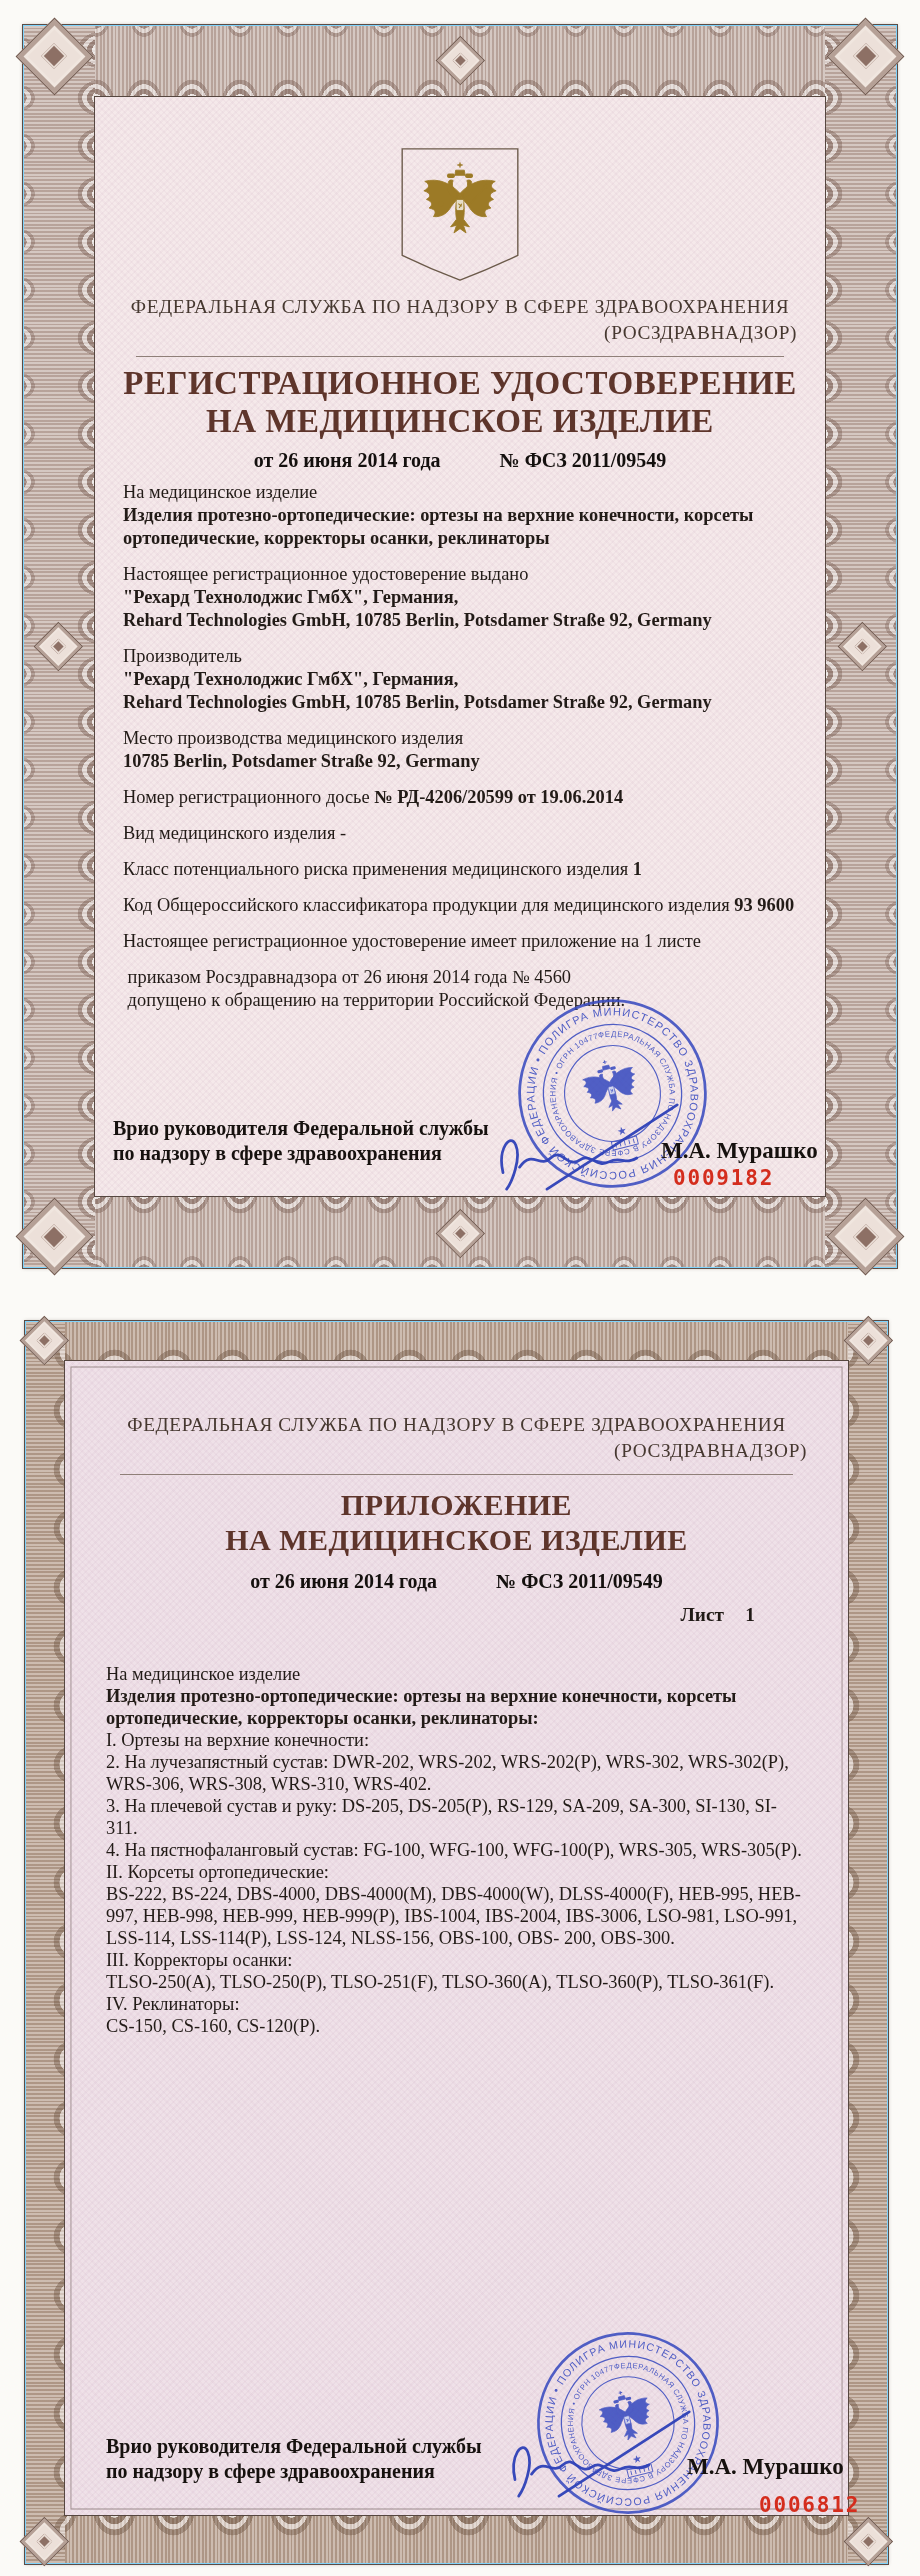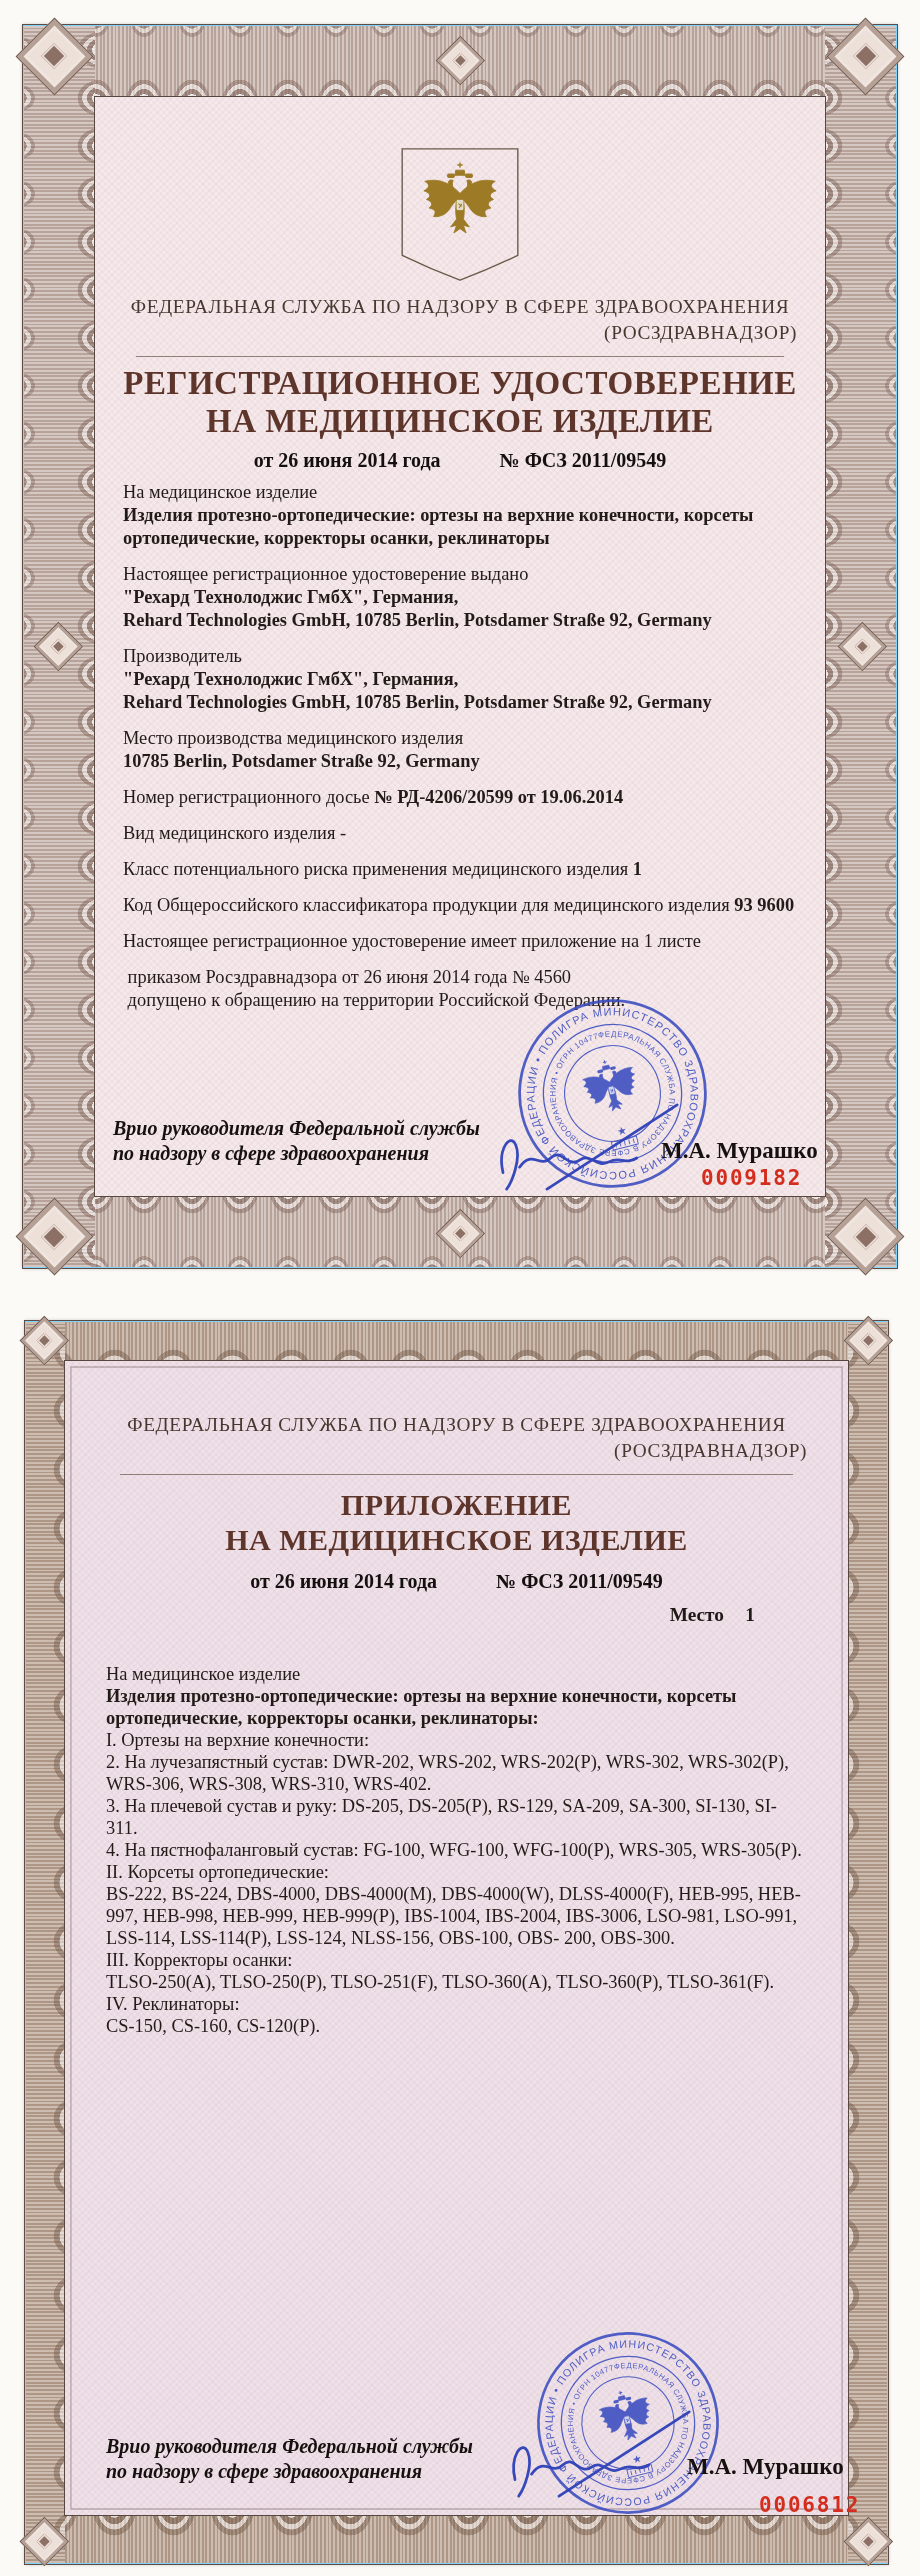--- a/index.html
+++ b/index.html
@@ -83,21 +83,21 @@
   .daterow{display:flex;justify-content:center;gap:59px;font-size:20px;font-weight:700;color:#14100e;margin-top:9.2px;}
   .sheetrow{text-align:right;font-size:19.3px;font-weight:700;margin:11px 52px 0 0;}
   .sheetrow span{margin-left:16.6px;}
   .bodytext{text-align:left;font-size:18.4px;line-height:23px;margin-top:9.2px;color:#221b17;}
   .bodytext .b{font-weight:700;}
   .bodytext p{margin:13px 0 0 0;}
   .bodytext p.first{margin-top:3.7px;}
   .listtext{text-align:left;font-size:18.4px;line-height:22px;margin-top:37px;color:#221b17;}
   .listtext .b{font-weight:700;}
   
-  .sigrole{position:absolute;text-align:left;font-size:20px;font-weight:700;line-height:25px;color:#16110e;font-style:italic;}
+  .sigrole{position:absolute;text-align:left;font-size:20px;font-weight:700;line-height:25px;color:#16110e;}
   .signame{position:absolute;font-size:23px;font-weight:700;color:#16110e;}
   .blanknum{position:absolute;font-family:"DejaVu Sans Mono", monospace;font-size:21px;font-weight:700;color:#d42d1d;letter-spacing:1.8px;}
   .stamp{position:absolute;opacity:.88;}
   .sigscript{position:absolute;}
   .hiddendefs{position:absolute;width:0;height:0;overflow:hidden;}
 </style>
 </head>
 <body>
 
 <svg class="hiddendefs" aria-hidden="true">
@@ -234,21 +234,21 @@
       <use href="#stamp-seal"></use>
     </svg>
   <svg class="sigscript" style="left:465px;top:1067px;" width="239" height="110" viewBox="0 0 260 120">
       <use href="#sig-script"></use>
     </svg>
   <div class="sigrole" style="left:90px;top:1091px;">
     <span>Врио руководителя Федеральной службы</span><br>
     <span>по надзору в сфере здравоохранения</span>
   </div>
   <div class="signame" style="left:638px;top:1113px;">М.А. Мурашко</div>
-  <div class="blanknum" style="left:678px;top:1141px;">0009182</div>
+  <div class="blanknum" style="left:650px;top:1141px;">0009182</div>
 </div>
 
 <div class="doc doc2">
   <div class="band">
     <div class="st t"></div>
       <div class="st b"></div>
       <div class="st l"></div>
       <div class="st r"></div>
   </div>
   <div class="orn small" style="left:-1.8px;top:-1.8px;"></div>
@@ -262,21 +262,21 @@
     <div class="hdr" style="margin-top:52px;">ФЕДЕРАЛЬНАЯ СЛУЖБА ПО НАДЗОРУ В СФЕРЕ ЗДРАВООХРАНЕНИЯ</div>
     <div class="hdr2">(РОСЗДРАВНАДЗОР)</div>
     <div class="rule"></div>
     <div class="title" style="margin-top:13px;">ПРИЛОЖЕНИЕ</div>
     <div class="title" style="margin-top:1.8px;">НА МЕДИЦИНСКОЕ ИЗДЕЛИЕ</div>
     <div class="daterow" style="margin-top:13px;">
       <span>от  26 июня 2014 года</span>
       <span>№  ФСЗ 2011/09549</span>
     </div>
     <div class="sheetrow">
-      <span>Место</span>
+      <span>Лист</span>
       <span>1</span>
     </div>
     <div class="listtext">
       <div>На медицинское изделие</div>
       <div class="b">Изделия протезно-ортопедические: ортезы на верхние конечности, корсеты</div>
       <div class="b">ортопедические, корректоры осанки, реклинаторы:</div>
       <div>
           <div>I. Ортезы на верхние конечности:</div>
           <div>2. На лучезапястный сустав: DWR-202, WRS-202, WRS-202(P), WRS-302, WRS-302(P), WRS-306, WRS-308, WRS-310, WRS-402.</div>
           <div>3. На плечевой сустав и руку: DS-205, DS-205(P), RS-129, SA-209, SA-300, SI-130, SI-311.</div>

